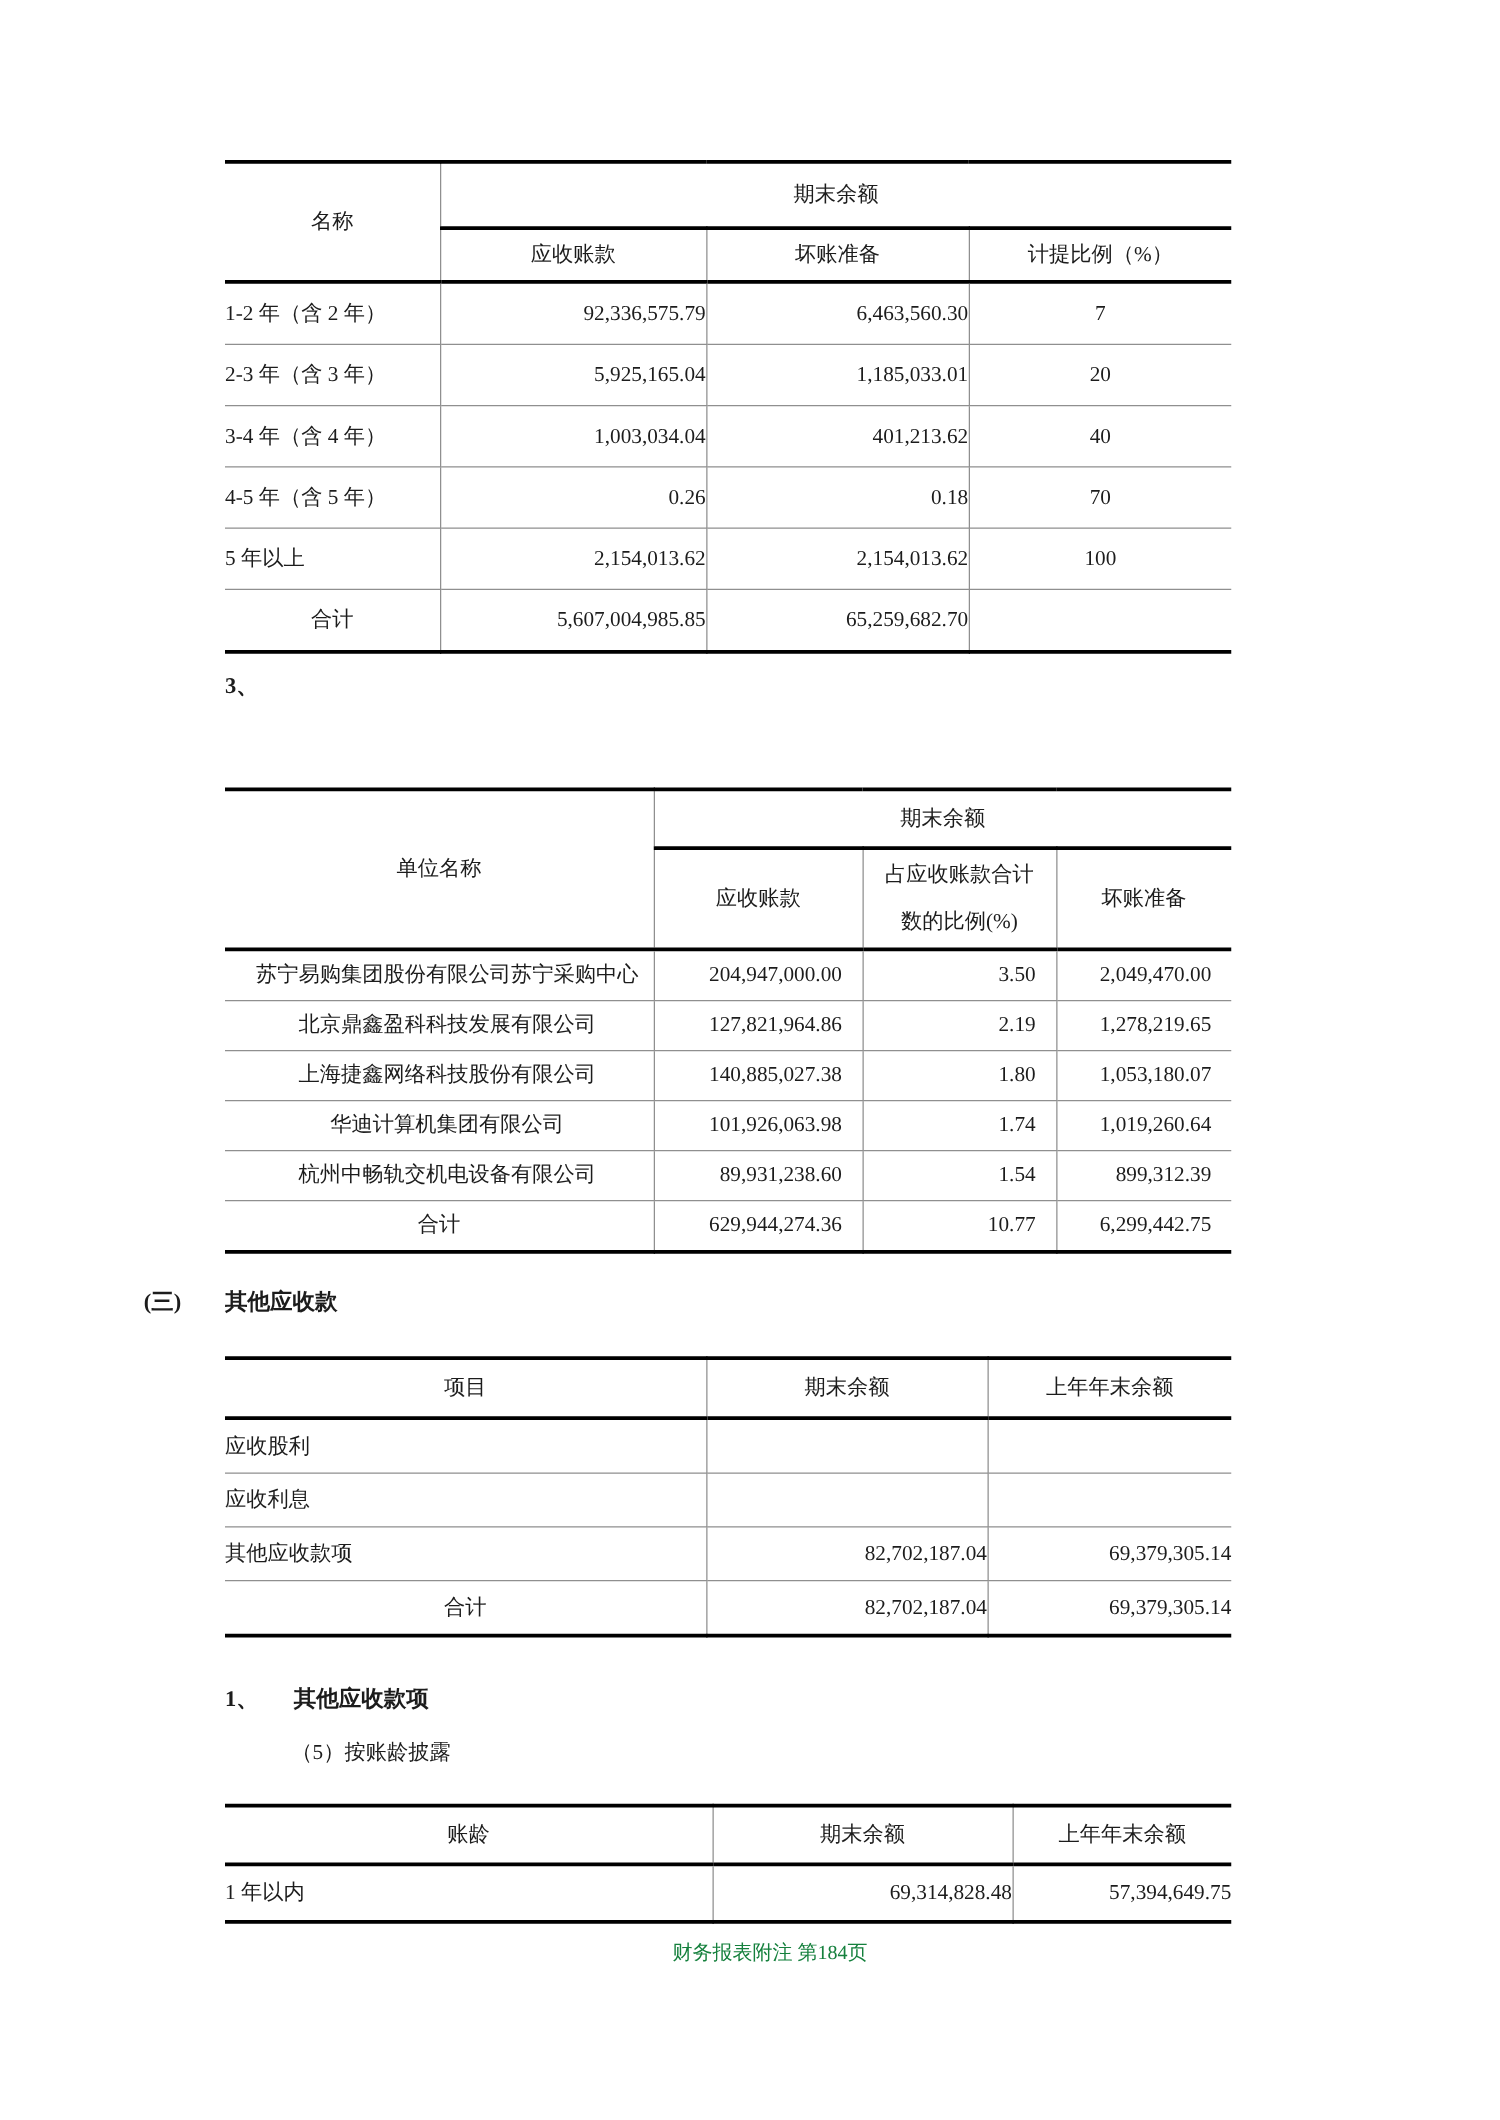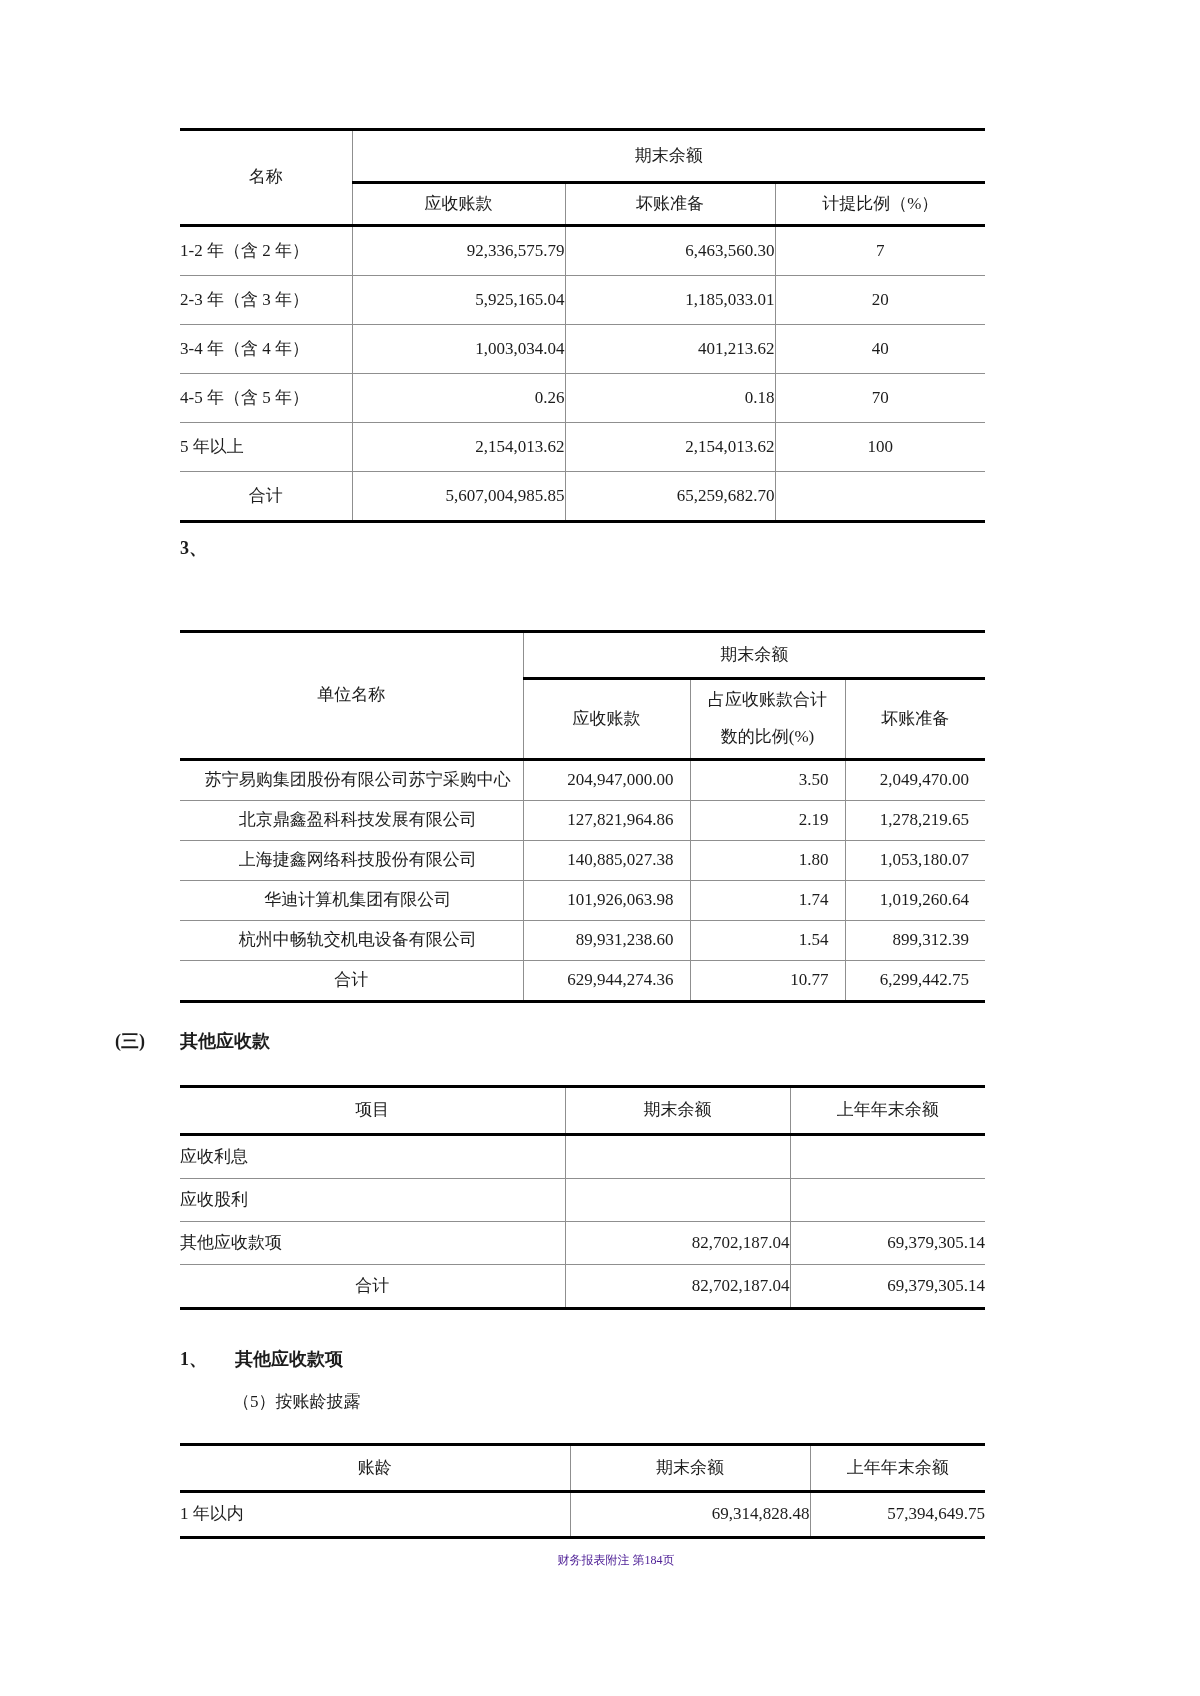--- a/index.html
+++ b/index.html
@@ -71,22 +71,22 @@
   .h-items .no{width:55px;}
   .sub-hdg{
     position:absolute;
     top:1390px;left:233px;
     font-size:17px;
   }
   .footer{
     position:absolute;
     top:1552px;left:0;right:0;
     text-align:center;
-    font-size:12px;
-    color:#4c1d95;
+    font-size:16px;
+    color:#15803d;
     padding-left:32px;
   }
 </style>
 </head>
 <body>
 
 <div class="page">
 
   <table class="fin t1">
     <colgroup>
@@ -221,26 +221,26 @@
       </colgroup>
     <thead>
       <tr>
         <th class="vline">项目</th>
         <th class="vline">期末余额</th>
         <th>上年年末余额</th>
       </tr>
     </thead>
     <tbody>
       <tr>
-        <td class="lbl vline">应收利息</td>
+        <td class="lbl vline">应收股利</td>
         <td class="num vline"></td>
         <td class="num"></td>
       </tr>
       <tr>
-        <td class="lbl vline">应收股利</td>
+        <td class="lbl vline">应收利息</td>
         <td class="num vline"></td>
         <td class="num"></td>
       </tr>
       <tr>
         <td class="lbl vline">其他应收款项</td>
         <td class="num vline">82,702,187.04</td>
         <td class="num">69,379,305.14</td>
       </tr>
       <tr>
         <td class="ctr vline">合计</td>

